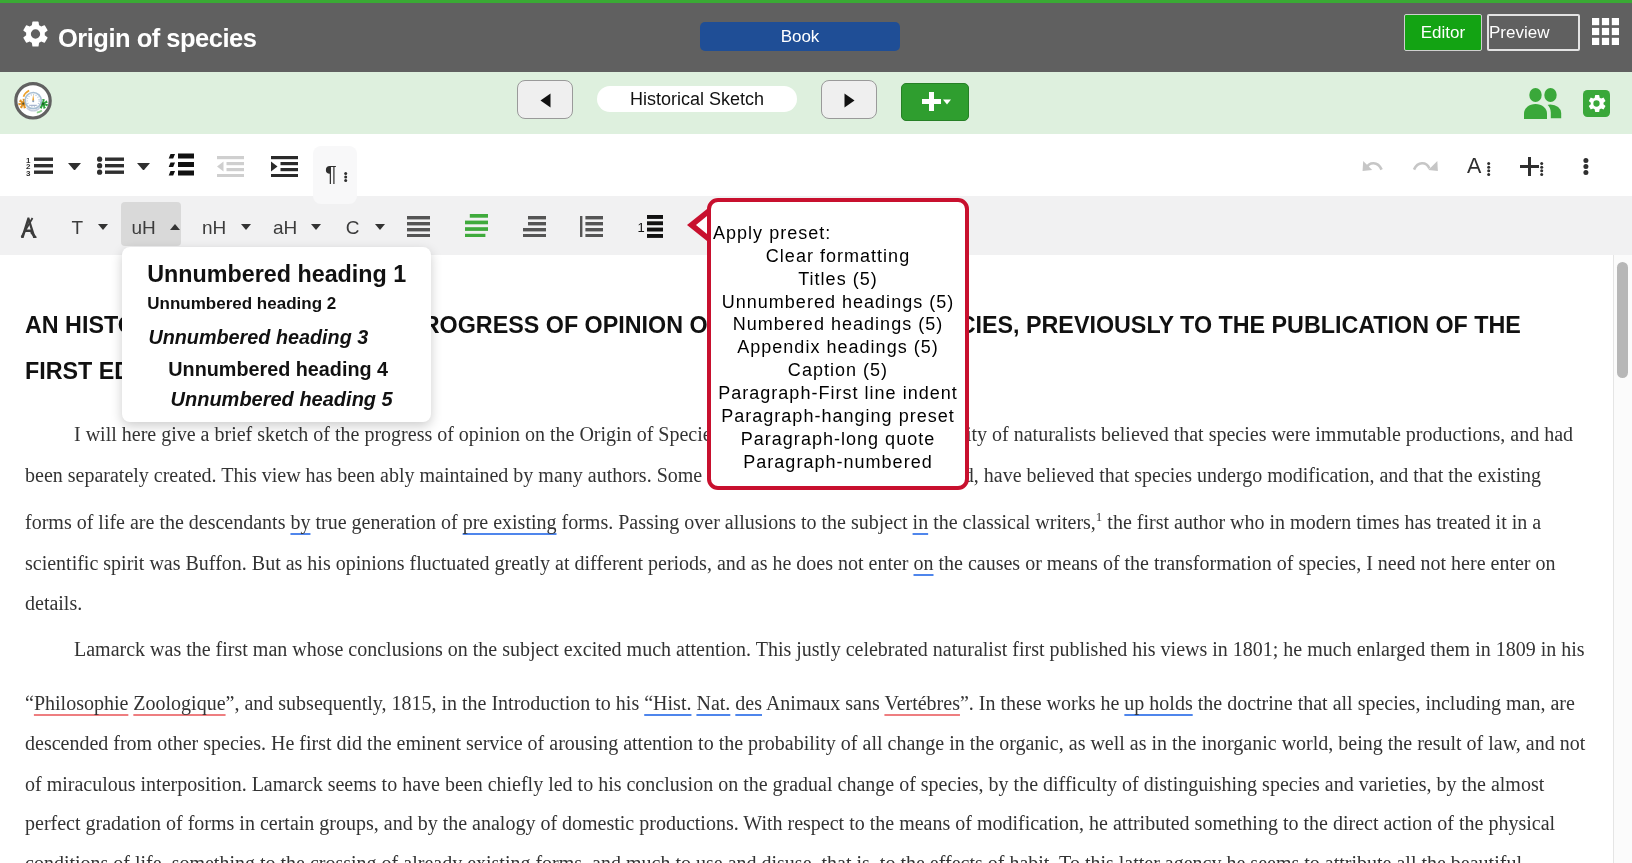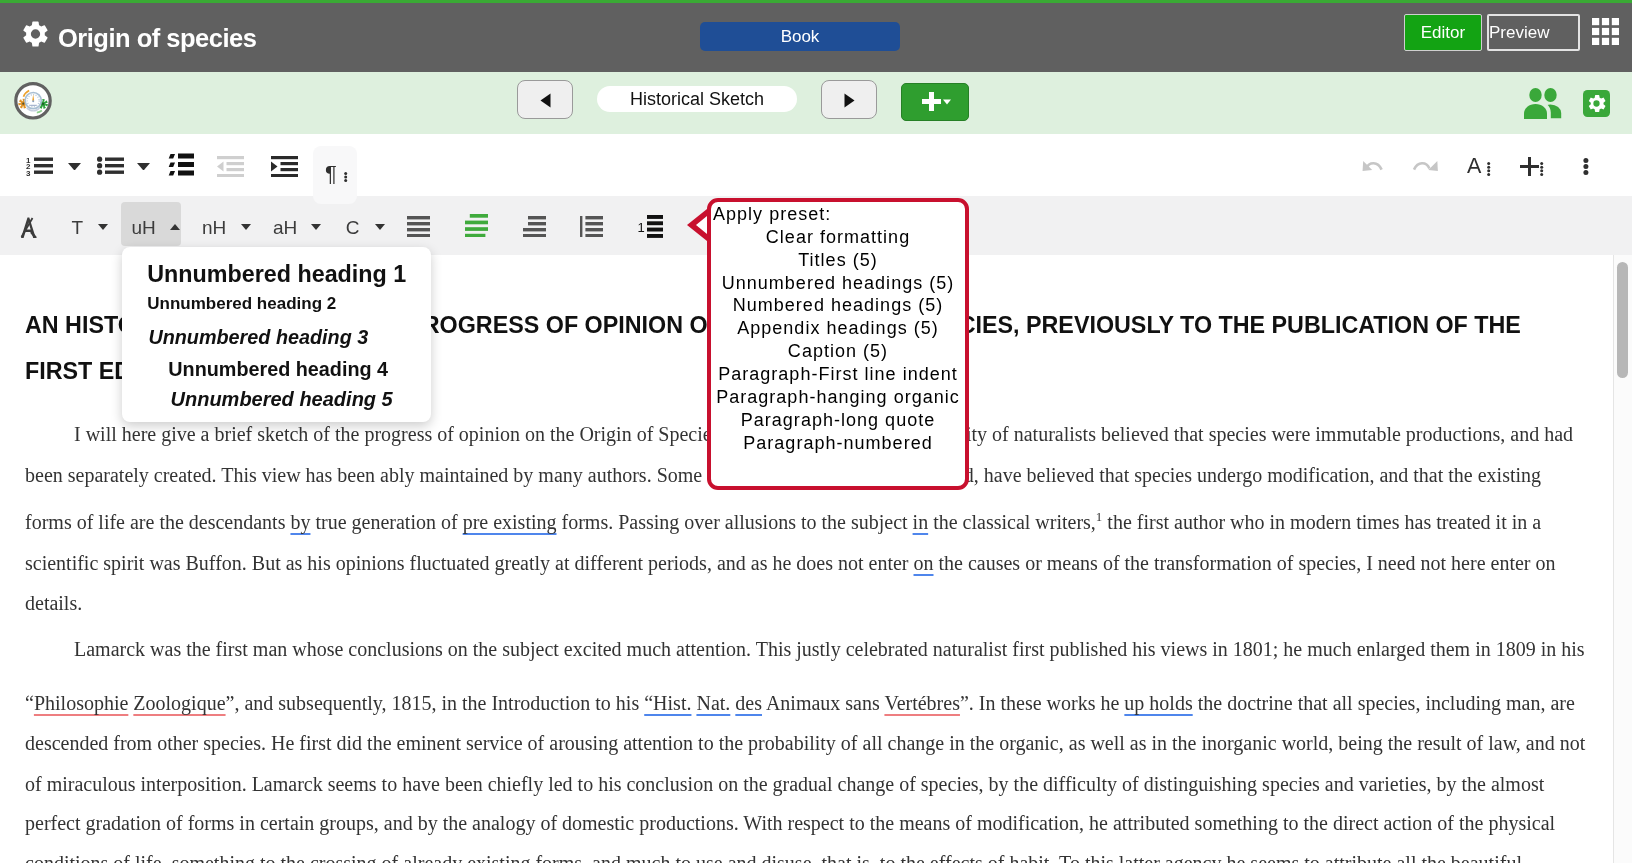--- a/index.html
+++ b/index.html
@@ -38,21 +38,21 @@
   font-size:20px; line-height:1; color:#333; white-space:nowrap; }
 .bline.j { }
 .ul-b { text-decoration:underline; text-decoration-color:#4f86ec; text-decoration-thickness:2px; text-underline-offset:4px;text-align:center; }
 .ul-r { text-decoration:underline; text-decoration-color:#ee7e80; text-decoration-thickness:2px; text-underline-offset:4px; }
 sup { font-size:13px; vertical-align:baseline; position:relative; top:-8px; }
 #dropdown { position:absolute; left:122px; top:246.6px; width:309px; height:175px; background:#fff;
   border-radius:8px; box-shadow:0 4px 12px rgba(0,0,0,.2); z-index:5; }
 .dd { position:absolute; color:#111; font-weight:bold; line-height:1; white-space:nowrap; }
 #tooltip { position:absolute; left:707px; top:197.8px; width:262px; height:292px; background:#fff;
   border:4.2px solid #c8102e; border-radius:11px; z-index:6; font-size:18px; letter-spacing:1.02px; color:#000;
-  text-align:center; padding-top:1px; line-height:22.9px; }
+  text-align:center; padding-top:20px; line-height:22.9px; }
 #tooltip .first { text-align:left; padding-left:2px; }
 .tt-arrow-o { position:absolute; left:687px; top:209px; z-index:6; width:0; height:0;
   border-top:16.5px solid transparent; border-bottom:16.5px solid transparent; border-right:20px solid #c8102e; }
 .tt-arrow-i { position:absolute; left:696px; top:216px; z-index:7; width:0; height:0;
   border-top:9.5px solid transparent; border-bottom:9.5px solid transparent; border-right:11.5px solid #fff; }
 .r2label { position:absolute; top:217.7px; font-size:19px; line-height:1; color:#3c3c3c; }
 .caret { position:absolute; width:0; height:0; border-left:5.5px solid transparent; border-right:5.5px solid transparent; }
 .caret.dn { border-top:6px solid #333; top:224px; }
 .caret.up { border-bottom:6px solid #333; top:224px; }
 </style>
@@ -314,18 +314,18 @@
 
 <div id="tooltip">
   <div class="first">Apply preset:</div>
   <div>Clear formatting</div>
   <div>Titles (5)</div>
   <div>Unnumbered headings (5)</div>
   <div>Numbered headings (5)</div>
   <div>Appendix headings (5)</div>
   <div>Caption (5)</div>
   <div>Paragraph-First line indent</div>
-  <div>Paragraph-hanging organic</div>
+  <div>Paragraph-hanging preset</div>
   <div>Paragraph-long quote</div>
   <div>Paragraph-numbered</div>
 </div>
 <div class="tt-arrow-o"></div>
 <div class="tt-arrow-i"></div>
 
 </body></html>

